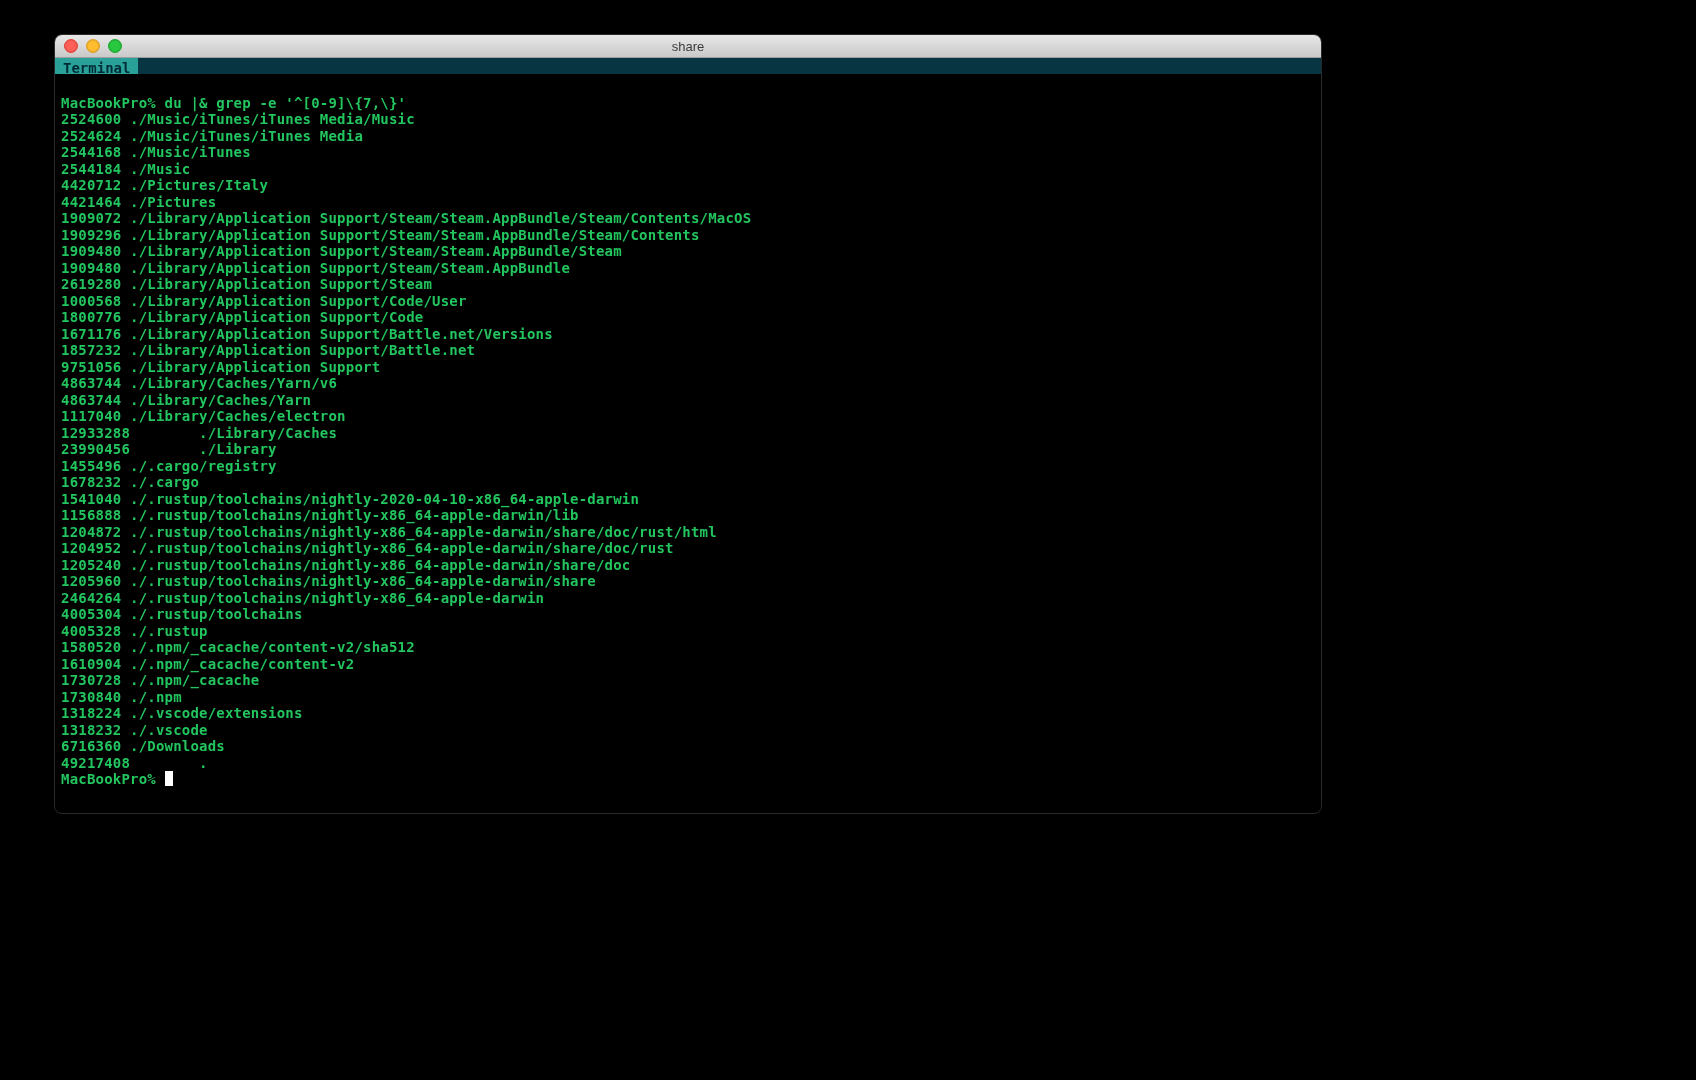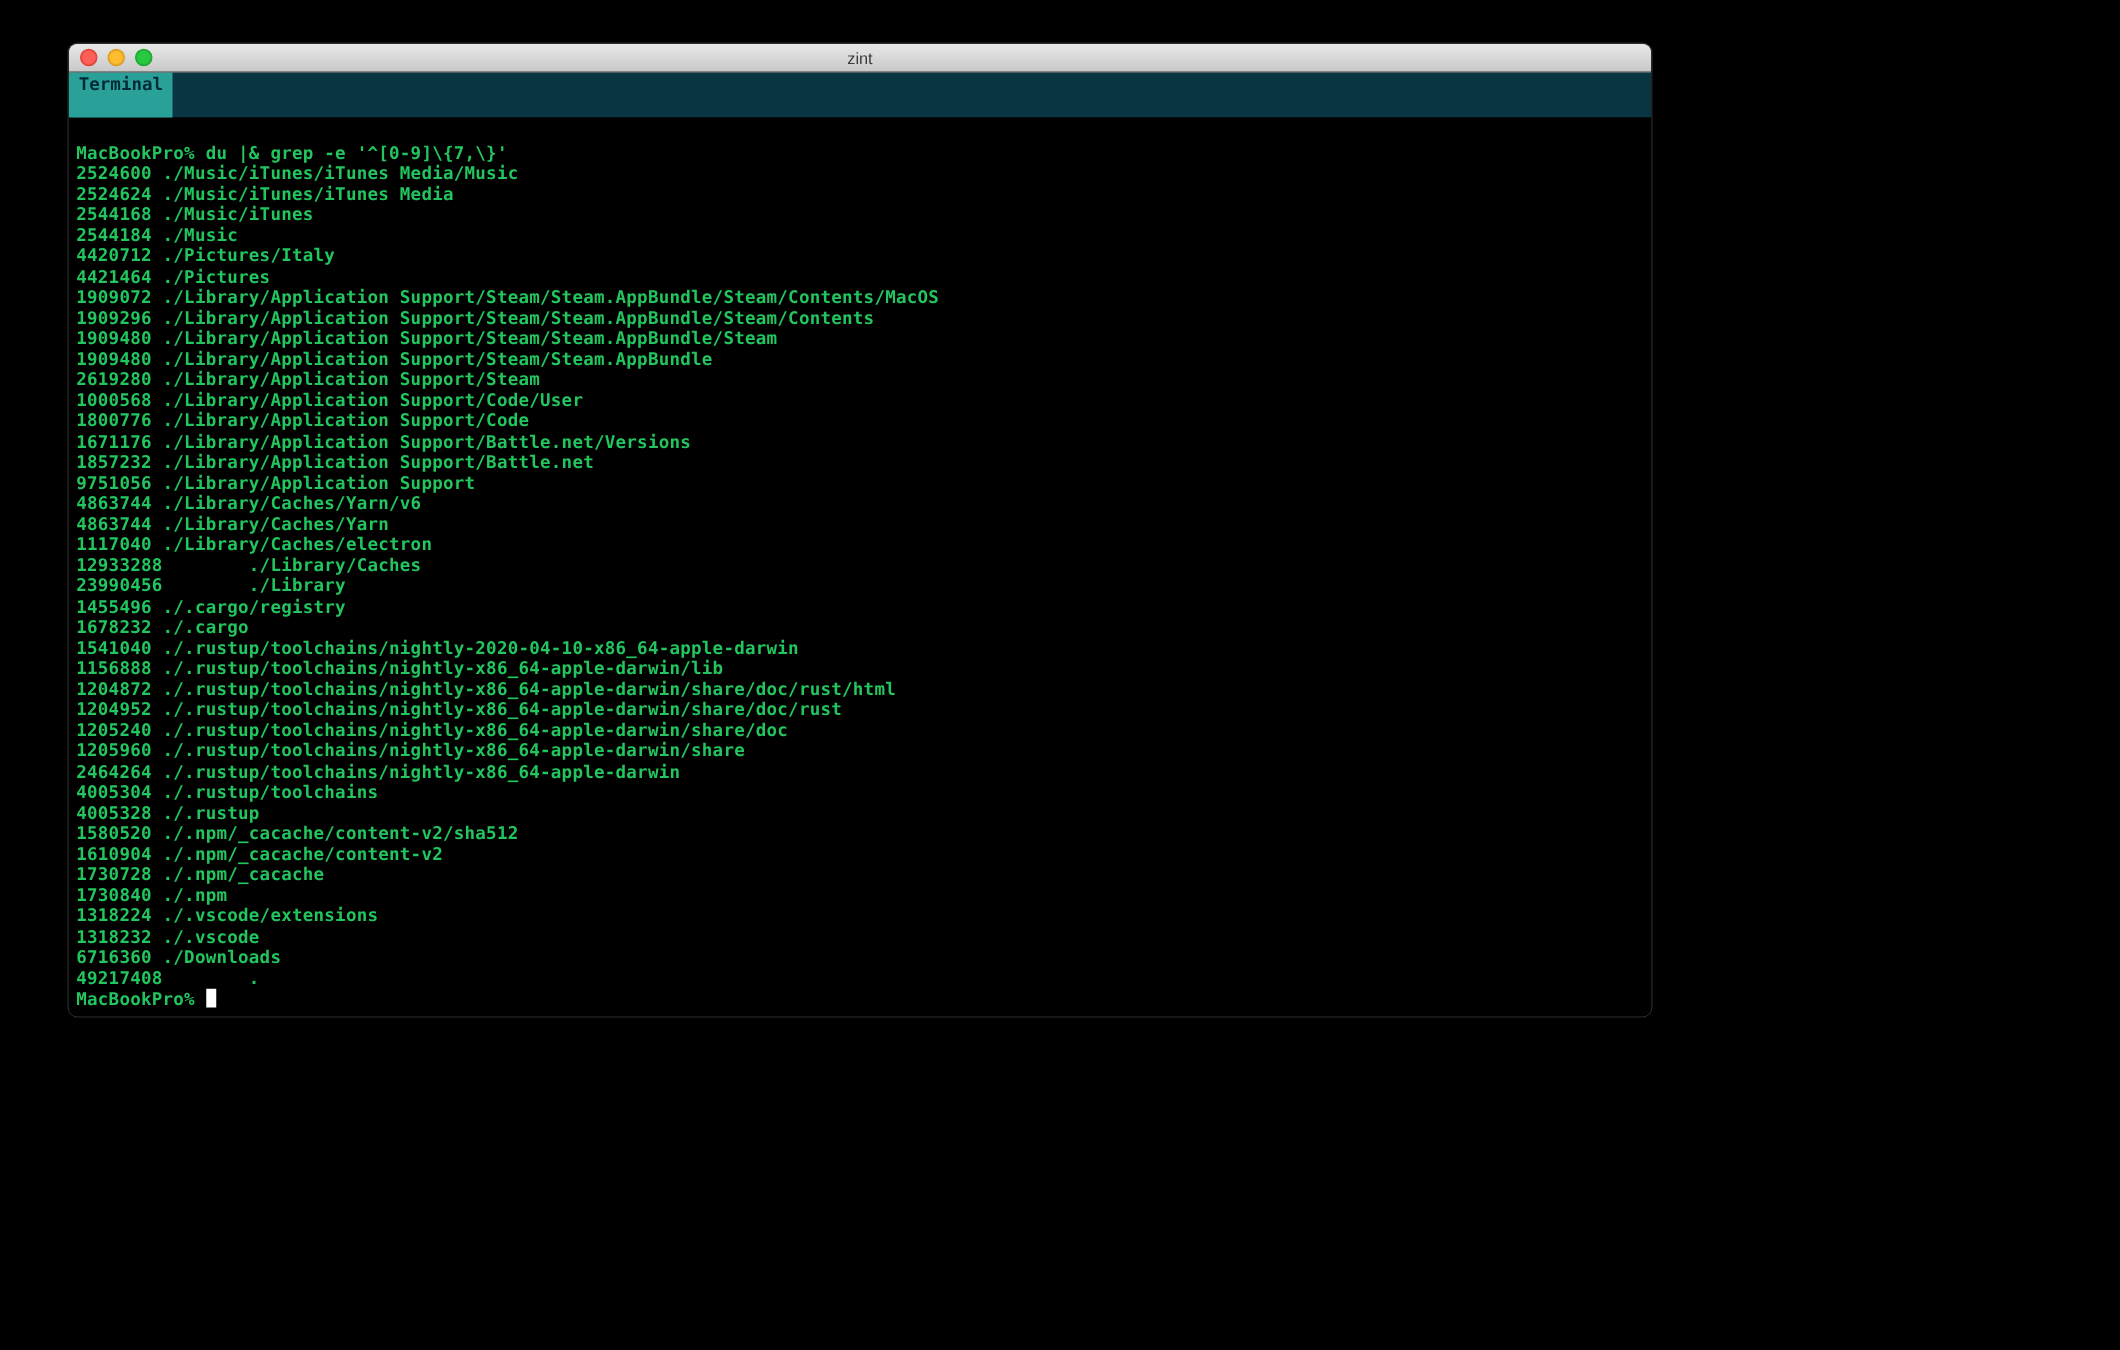--- a/index.html
+++ b/index.html
@@ -48,21 +48,21 @@
   .title {
     position: absolute;
     left: 0; right: 0;
     text-align: center;
     font-family: -apple-system, "Helvetica Neue", Arial, sans-serif;
     font-size: 13px;
     color: #3b3b3b;
     pointer-events: none;
   }
   .tabbar {
-    height: 36px;
+    height: 16px;
     background: #073642; 
     display: flex;
     align-items: stretch;
   }
   .tab {
     background: #2aa198;
     color: #002b36;
     font-family: "Menlo","Monaco",monospace;
     font-size: 14px;
     font-weight: bold;
@@ -92,21 +92,21 @@
 </head>
 <body>
 
 <div class="window">
   <div class="titlebar">
     <div class="traffic-lights">
       <div class="tl close"></div>
       <div class="tl min"></div>
       <div class="tl zoom"></div>
     </div>
-    <div class="title">zint</div>
+    <div class="title">share</div>
   </div>
 
   <div class="tabbar">
     <div class="tab">Terminal</div>
   </div>
 
   <div class="term">
 <span class="prompt-line"><span>MacBookPro% </span><span>du |&amp; grep -e '^[0-9]\{7,\}'</span></span>
 <div id="output-lines">2524600 ./Music/iTunes/iTunes Media/Music
 2524624 ./Music/iTunes/iTunes Media

